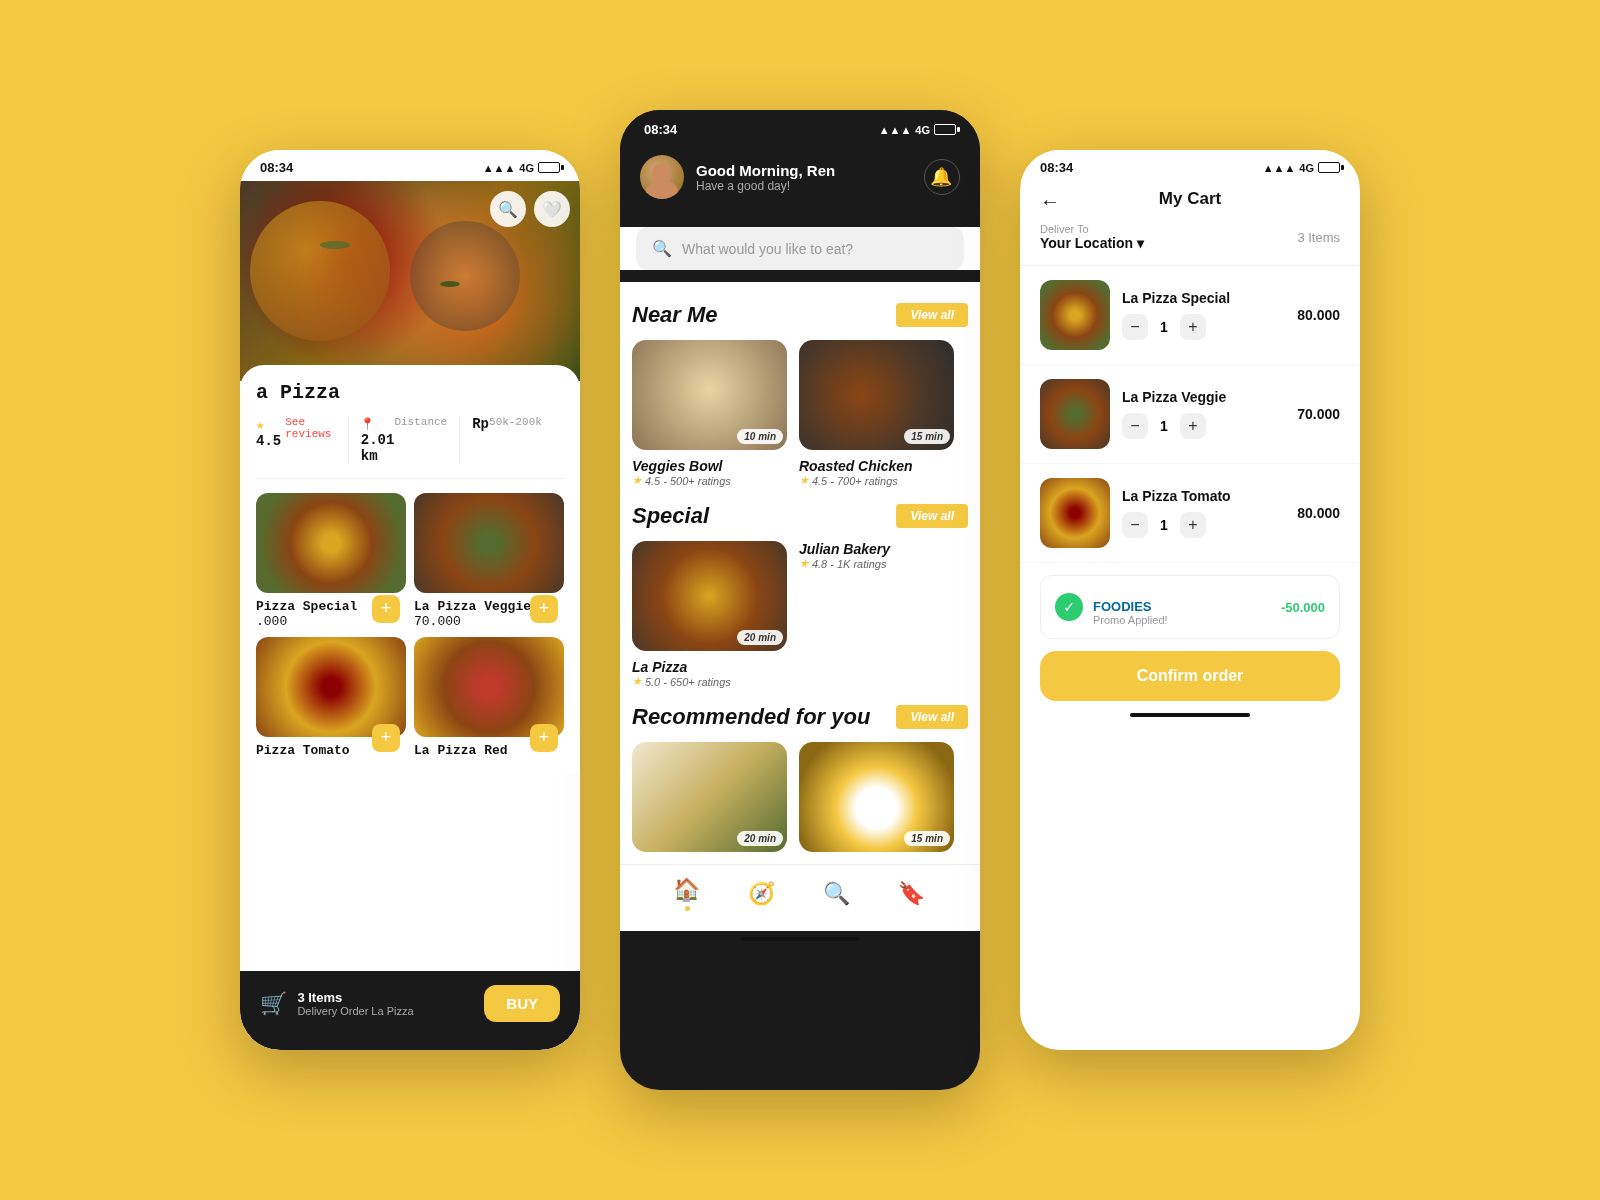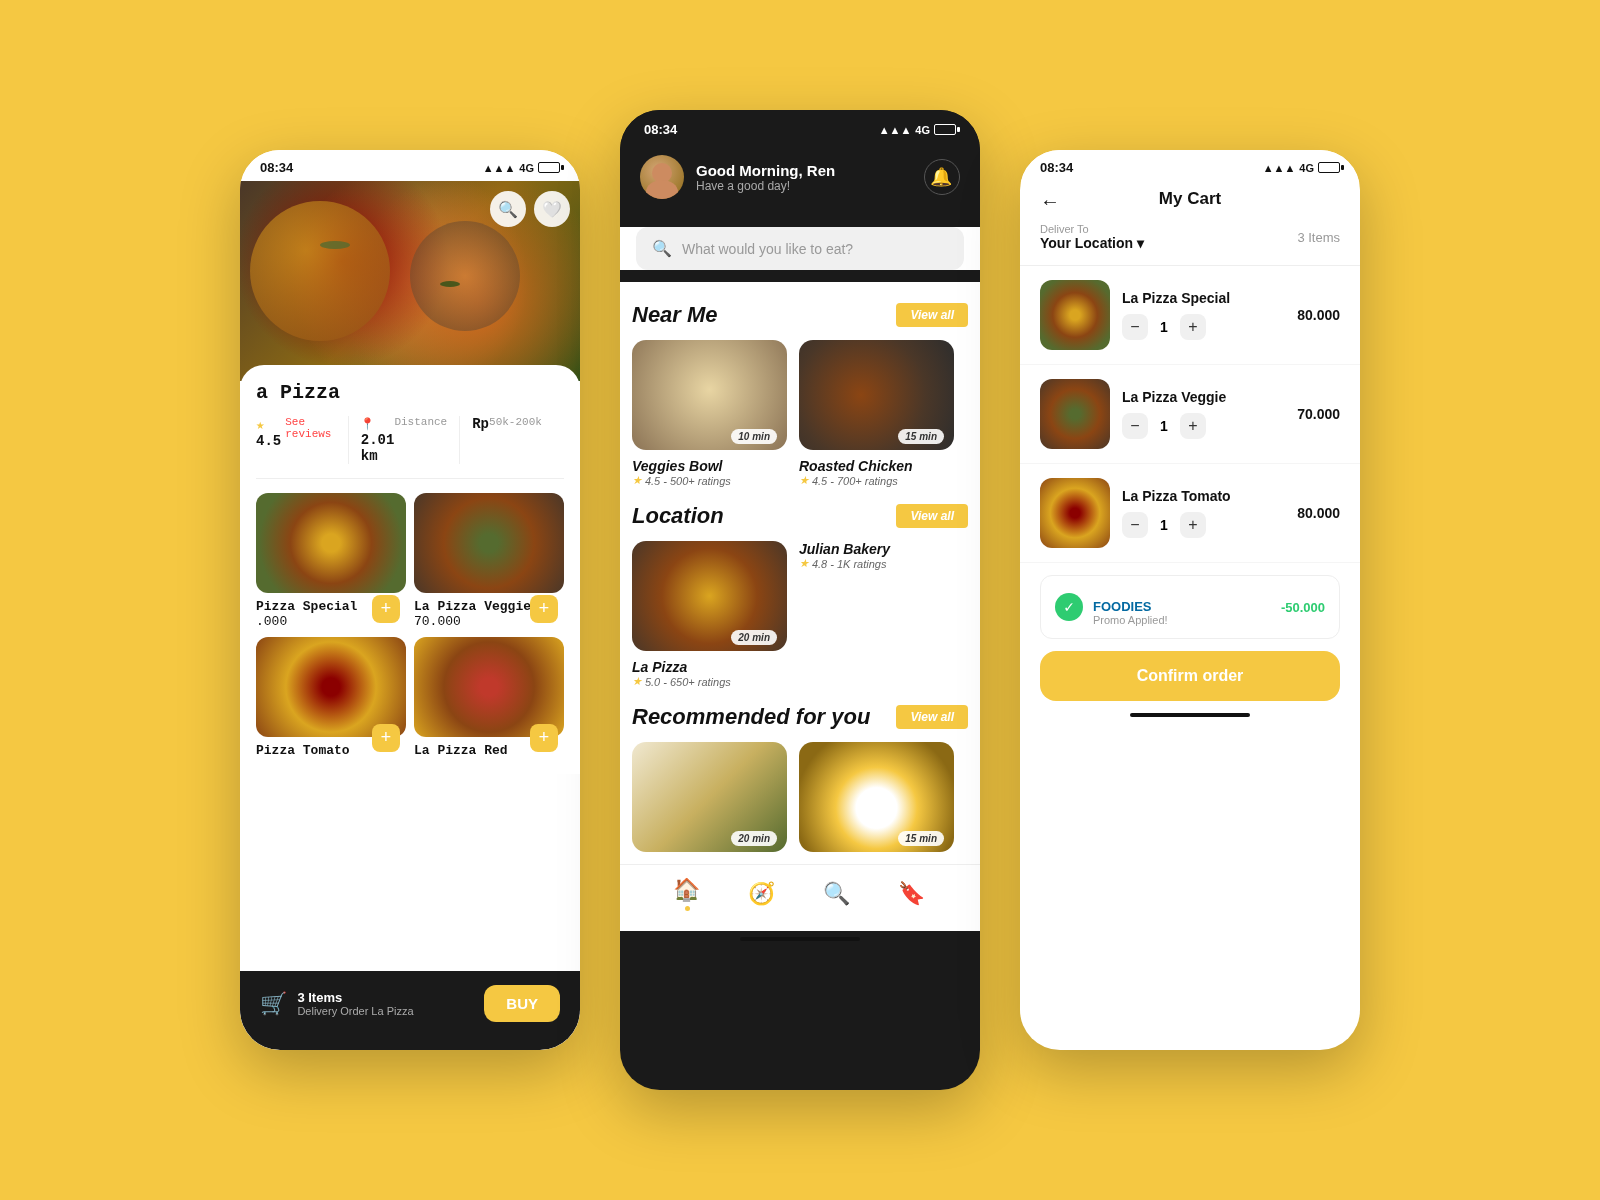--- a/index.html
+++ b/index.html
@@ -294,21 +294,21 @@
     .card-img {
       width: 155px;
       height: 110px;
       border-radius: 14px;
       overflow: hidden;
       margin-bottom: 8px;
       position: relative;
     }
     .time-badge {
       position: absolute;
-      bottom: 6px; right: 10px;
+      bottom: 6px; right: 4px;
       background: rgba(255,255,255,0.9);
       font-size: 10px;
       font-weight: 600;
       padding: 2px 7px;
       border-radius: 10px;
       color: #333;
     }
     .card-name { font-size: 14px; font-weight: 600; color: #111; }
     .card-rating { font-size: 11px; color: #666; display: flex; align-items: center; gap: 3px; }
 
@@ -635,21 +635,21 @@
         </div>
         <div class="card-name">Roasted Chicken</div>
         <div class="card-rating">
           <span style="color:#F5C842;">★</span> 4.5 - 700+ ratings
         </div>
       </div>
 
     </div>
 
     <div class="section-header">
-      <span class="section-title">Location</span>
+      <span class="section-title">Special</span>
       <span class="view-all-btn">View all</span>
     </div>
     <div class="cards-row">
       <div class="card-item">
         <div class="card-img img-la-pizza">
           <div class="time-badge">20 min</div>
         </div>
         <div class="card-name">La Pizza</div>
         <div class="card-rating">
           <span style="color:#F5C842;">★</span> 5.0 - 650+ ratings

